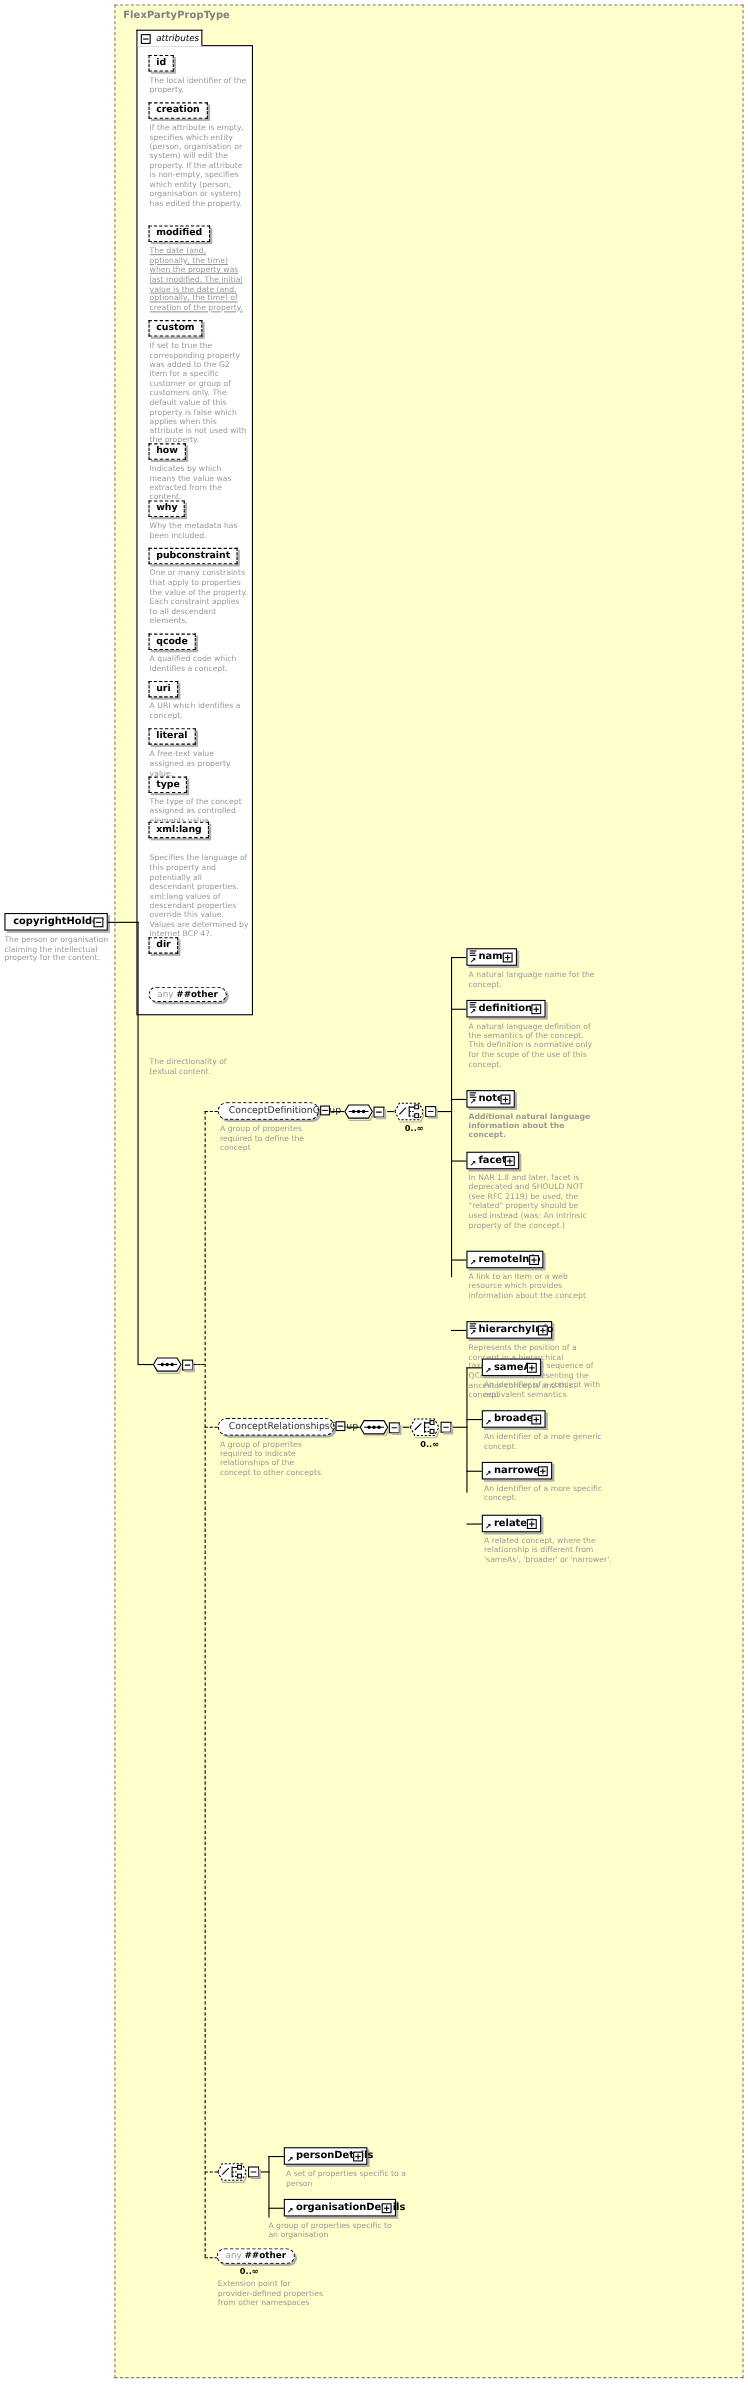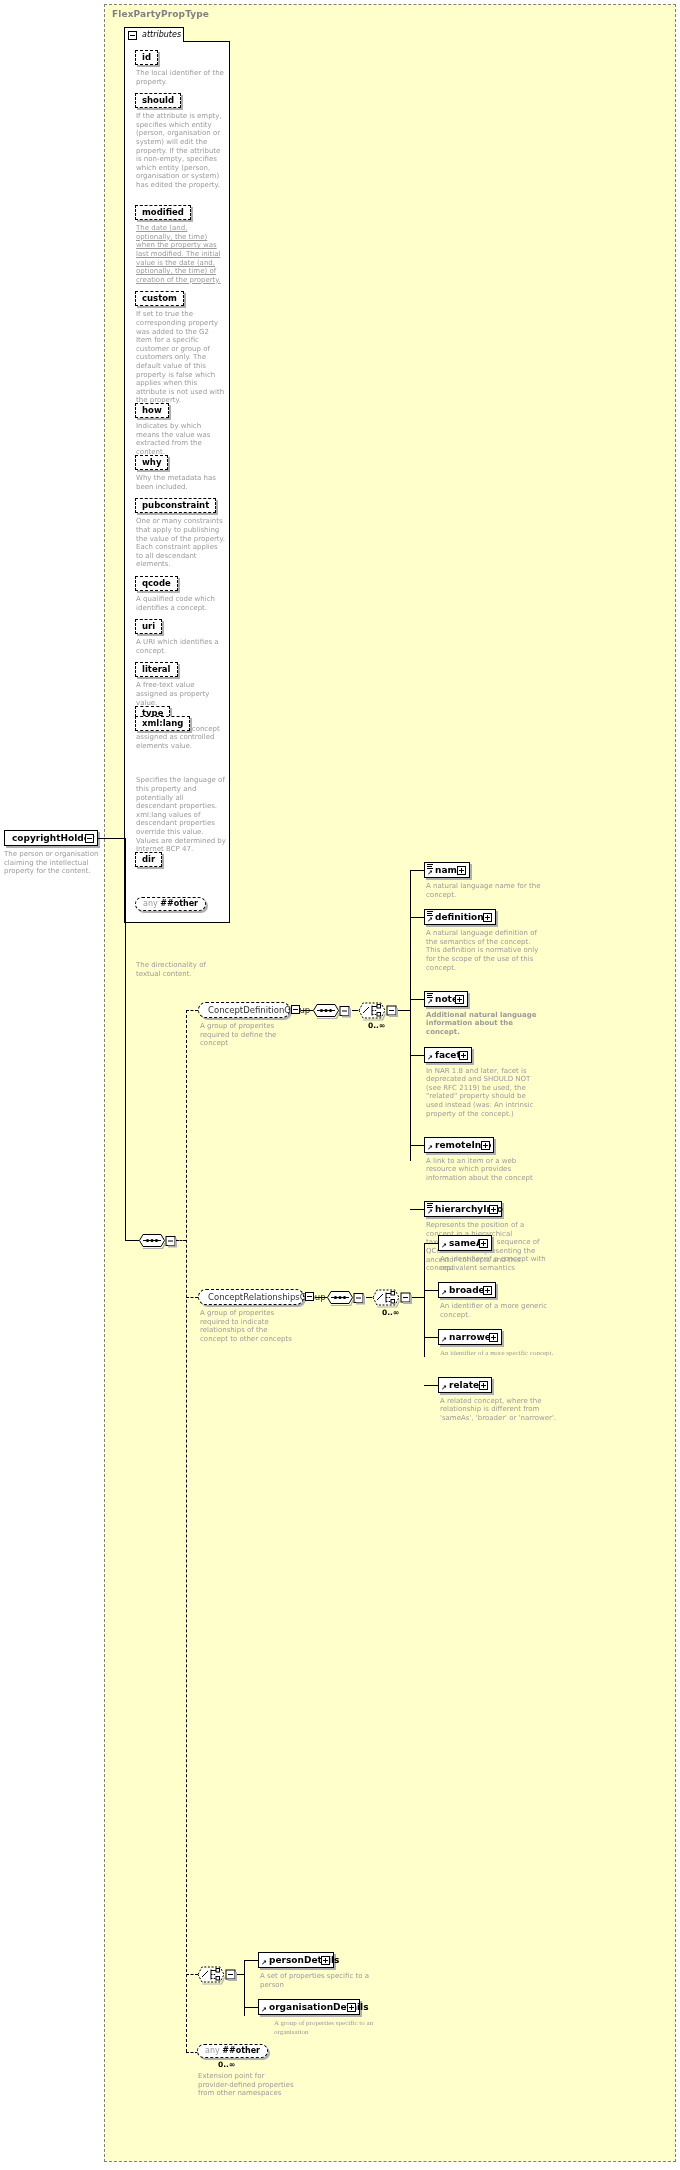--- a/index.html
+++ b/index.html
@@ -137,41 +137,41 @@
   <div id="attr-body" style="height: 882.4px;"></div>
   <div id="attr-tab">
     <span class="box-minus"></span>
     <span class="lbl">attributes</span>
   </div>
   <div id="attr-body-cover"></div>
 
   <div id="attrs-layer">
       <div class="attr" style="top: 50px;"><span>id</span></div>
       <div class="doc" style="top: 69px;">The local identifier of the property.</div>
-      <div class="attr" style="top: 93.2px;"><span>should</span></div>
+      <div class="attr" style="top: 93.2px;"><span>creation</span></div>
       <div class="doc" style="top: 112.2px;">If the attribute is empty, specifies which entity (person, organisation or system) will edit the property. If the attribute is non-empty, specifies which entity (person, organisation or system) has edited the property.</div>
       <div class="attr" style="top: 205.2px;"><span>modified</span></div>
       <div class="doc" style="top: 224.2px; text-decoration: underline;">The date (and, optionally, the time) when the property was last modified. The initial value is the date (and, optionally, the time) of creation of the property.</div>
       <div class="attr" style="top: 291.4px; text-align: right;"><span>custom</span></div>
       <div class="doc" style="top: 310.4px;">If set to true the corresponding property was added to the G2 Item for a specific customer or group of customers only. The default value of this property is false which applies when this attribute is not used with the property.</div>
       <div class="attr" style="top: 403.4px;"><span>how</span></div>
       <div class="doc" style="top: 422px;">Indicates by which means the value was extracted from the content.</div>
       <div class="attr" style="top: 455.2px;"><span>why</span></div>
       <div class="doc" style="top: 474.2px;">Why the metadata has been included.</div>
       <div class="attr" style="top: 498.4px;"><span>pubconstraint</span></div>
-      <div class="doc" style="top: 517.4px;">One or many constraints that apply to publishing the value of the property. Each constraint applies to all descendant elements.</div>
+      <div class="doc" style="top: 517.4px;">One or many constraints that apply to properties the value of the property. Each constraint applies to all descendant elements.</div>
       <div class="attr" style="top: 576px;"><span>qcode</span></div>
       <div class="doc" style="top: 595px;">A qualified code which identifies a concept.</div>
       <div class="attr" style="top: 619.2px;"><span>uri</span></div>
       <div class="doc" style="top: 638.2px;">A URI which identifies a concept.</div>
       <div class="attr" style="top: 662.4px;"><span>literal</span></div>
       <div class="doc" style="top: 681.4px;">A free-text value assigned as property value.</div>
       <div class="attr" style="top: 705.6px;"><span>type</span></div>
       <div class="doc" style="top: 724.6px;">The type of the concept assigned as controlled elements value.</div>
-      <div class="attr" style="top: 716px; text-align: right;"><span>xml:lang</span></div>
+      <div class="attr" style="top: 747px; text-align: right;"><span>xml:lang</span></div>
       <div class="doc" style="top: 776.4px;">Specifies the language of this property and potentially all descendant properties. xml:lang values of descendant properties override this value. Values are determined by Internet BCP 47.</div>
       <div class="attr" style="top: 852.2px;"><span>dir</span></div>
       <div class="doc" style="top: 913px; margin-top: 48px;">The directionality of textual content.</div>
     </div>
 
   <div class="anybox" id="attr-any" style="left: 135px; top: 897.4px;">
     <span class="any">any</span>
     <span class="ns">##other</span>
   </div>
 
@@ -374,21 +374,21 @@
         <span class="ctrl plus" style="right: 3px; top: 3px;"></span>
       </div>
       <div class="ln h" style="left: 424px; top: 1290px; width: 14px;"></div>
       <div class="docR" style="left: 440px; top: 1302.2px; width: 118px;">An identifier of a more generic concept.</div>
       <div class="elembox hasplus" style="left: 438px; top: 1329.4px; width: 64px; height: 16px;">
         <span class="attmark">↗</span>
         <span class="name">narrower</span>
         <span class="ctrl plus" style="right: 3px; top: 3px;"></span>
       </div>
       <div class="ln h" style="left: 424px; top: 1337px; width: 14px;"></div>
-      <div class="docR" style="left: 440px; top: 1349.4px; width: 118px; font-family: Liberation Serif, serif;">An identifier of a more specific concept.</div>
+      <div class="docR" style="left: 440px; top: 1349.4px; width: 118px;">An identifier of a more specific concept.</div>
       <div class="elembox hasplus" style="left: 438px; top: 1376.6px; width: 54px; height: 16px;">
         <span class="attmark">↗</span>
         <span class="name">related</span>
         <span class="ctrl plus" style="right: 3px; top: 3px;"></span>
       </div>
       <div class="ln h" style="left: 424px; top: 1385px; width: 14px;"></div>
       <div class="docR" style="left: 440px; top: 1396.6px; width: 118px;">A related concept, where the relationship is different from 'sameAs', 'broader' or 'narrower'.</div>
     </div>
 
   <div class="dln h" style="left:186px;top:1974px;width:12px;"></div>
@@ -419,21 +419,21 @@
         <span class="ctrl plus" style="right: 3px; top: 3px;"></span>
       </div>
       <div class="ln h" style="left: 244px; top: 1960px; width: 14px;"></div>
       <div class="docR" style="left: 260px; top: 1972px; width: 118px;">A set of properties specific to a person</div>
       <div class="elembox hasplus" style="left: 258px; top: 1999.2px; width: 102px; height: 16px;">
         <span class="attmark">↗</span>
         <span class="name">organisationDetails</span>
         <span class="ctrl plus" style="right: 3px; top: 3px;"></span>
       </div>
       <div class="ln h" style="left: 244px; top: 2007px; width: 14px;"></div>
-      <div class="docR" style="left: 274px; top: 2019.2px; width: 118px; font-family: Liberation Serif, serif;">A group of properties specific to an organisation</div>
+      <div class="docR" style="left: 244px; top: 2019.2px; width: 118px;">A group of properties specific to an organisation</div>
     </div>
 
   <div class="dln h" style="left:186px;top:2052px;width:12px;"></div>
   <div class="anybox" id="elem-any" style="left:197px;top:2044px;">
     <span class="any">any</span>
     <span class="ns">##other</span>
   </div>
   <div class="occurs" style="left:218px;top:2060px;">0..∞</div>
   <div class="docR" style="left:198px;top:2072px;width:96px;">Extension point for provider-defined properties from other namespaces</div>
 

